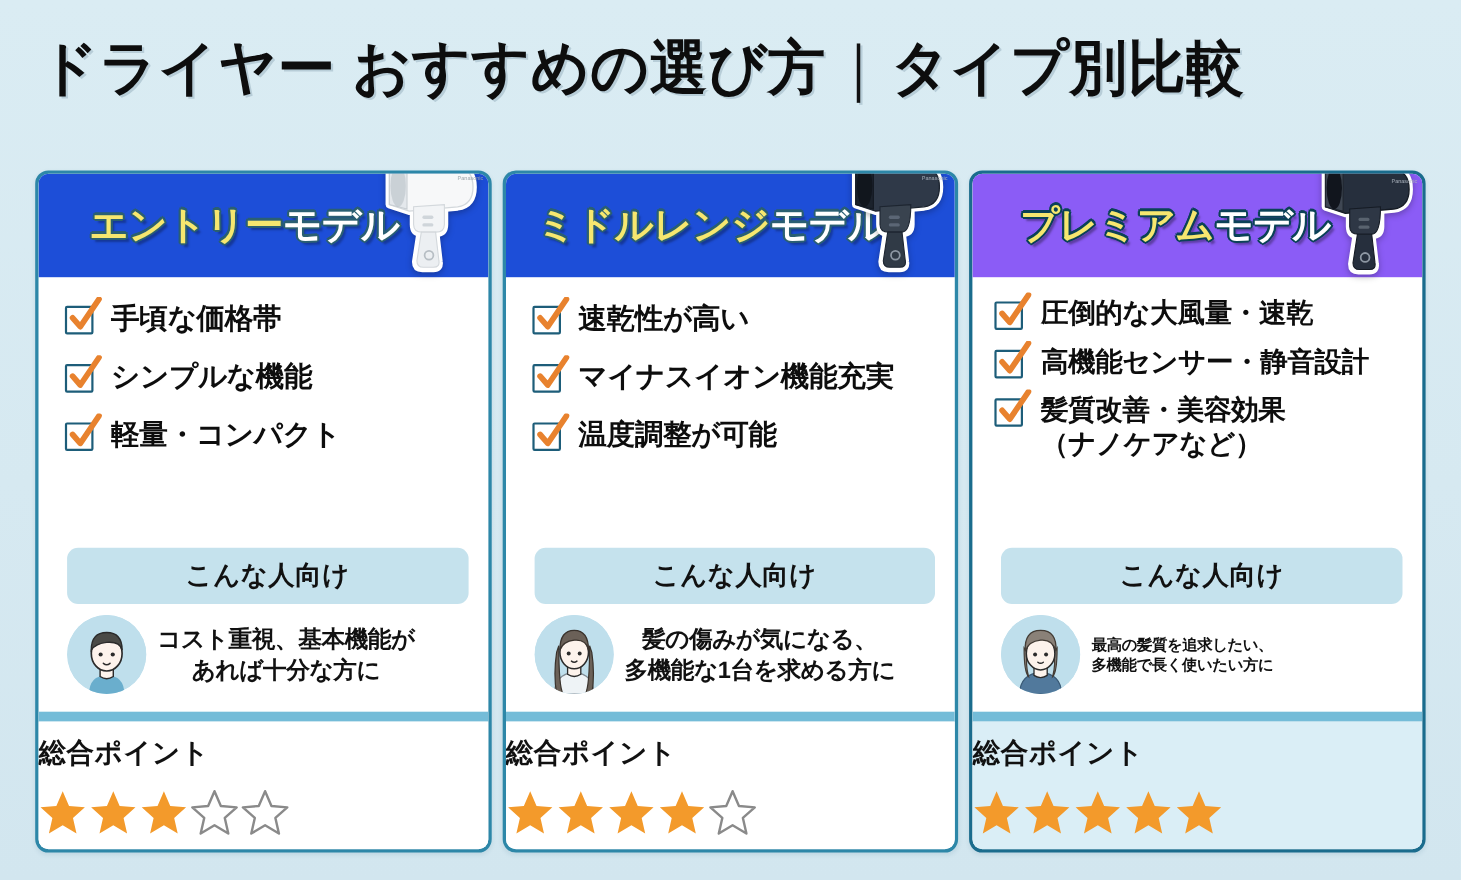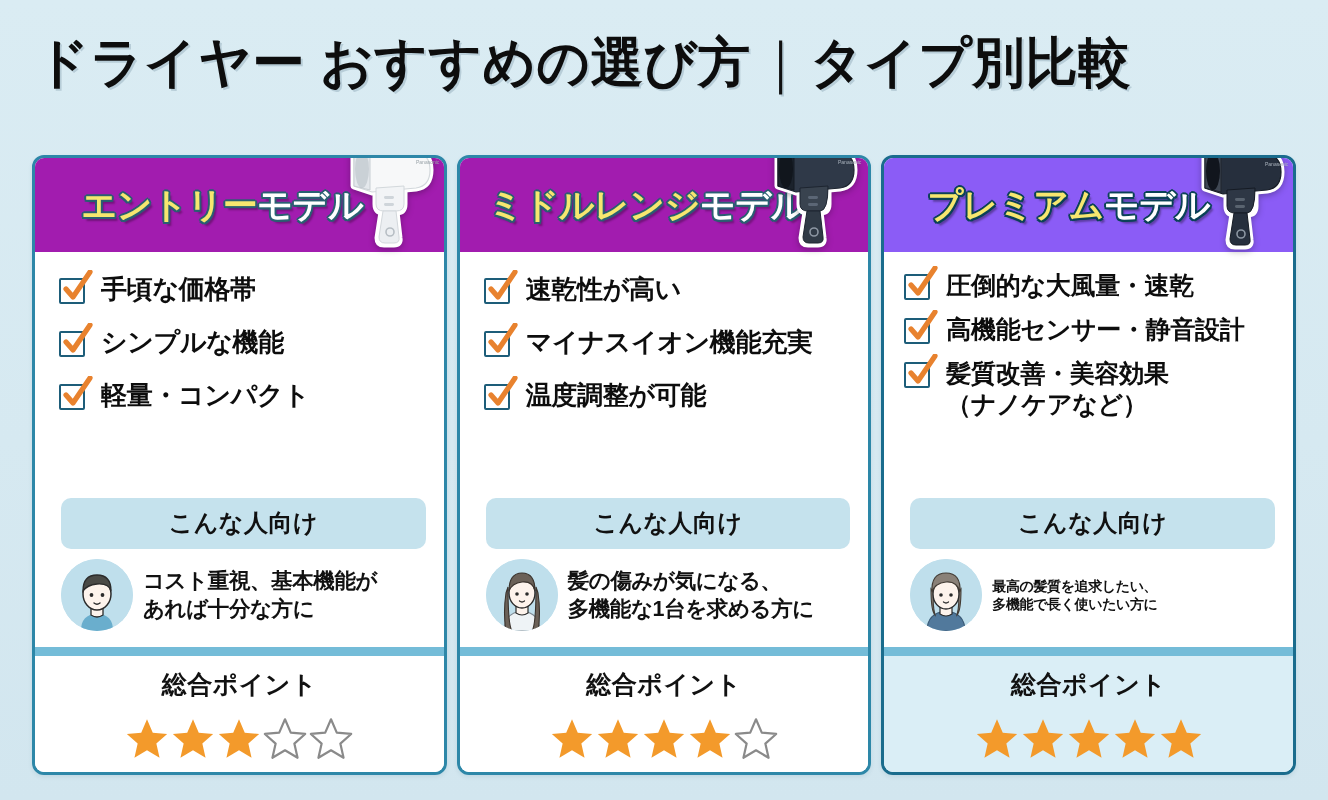--- a/index.html
+++ b/index.html
@@ -78,21 +78,21 @@
     overflow: hidden;
     box-shadow: 0 2px 4px rgba(30,90,120,0.10);
   }
   .col.premium .card {
     border-color: #1a6c8d;
   }
 
   .col-header {
     position: relative;
     height: 94px;
-    background: #a21caf;
+    background: #1d4ed8;
     display: flex;
     align-items: center;
     justify-content: center;
     overflow: visible;
   }
   .col.premium .col-header {
     background: #8b5cf6;
   }
   .col-header-text {
     font-size: 35px;
@@ -220,36 +220,36 @@
     overflow: hidden;
     position: relative;
   }
   .target-text {
     font-size: 21.5px;
     font-weight: 900;
     color: #111;
     line-height: 1.32;
     letter-spacing: -0.4px;
     white-space: pre-line;
+    text-align: center;
   }
   .col.premium .target-text { font-size: 14px; }
 
   
   .footer-sep {
     height: 9px;
     background: #74bcd8;
     flex: 0 0 auto;
   }
   .footer {
     flex: 0 0 auto;
     height: 116px;
     background: #ffffff;
     display: flex;
     flex-direction: column;
-    align-items: center;
     justify-content: center;
     gap: 16px;
   }
   .col.premium .footer { background: #daeef6; }
   .footer-label {
     font-size: 25px;
     font-weight: 900;
     color: #111;
     letter-spacing: 0.5px;
   }

